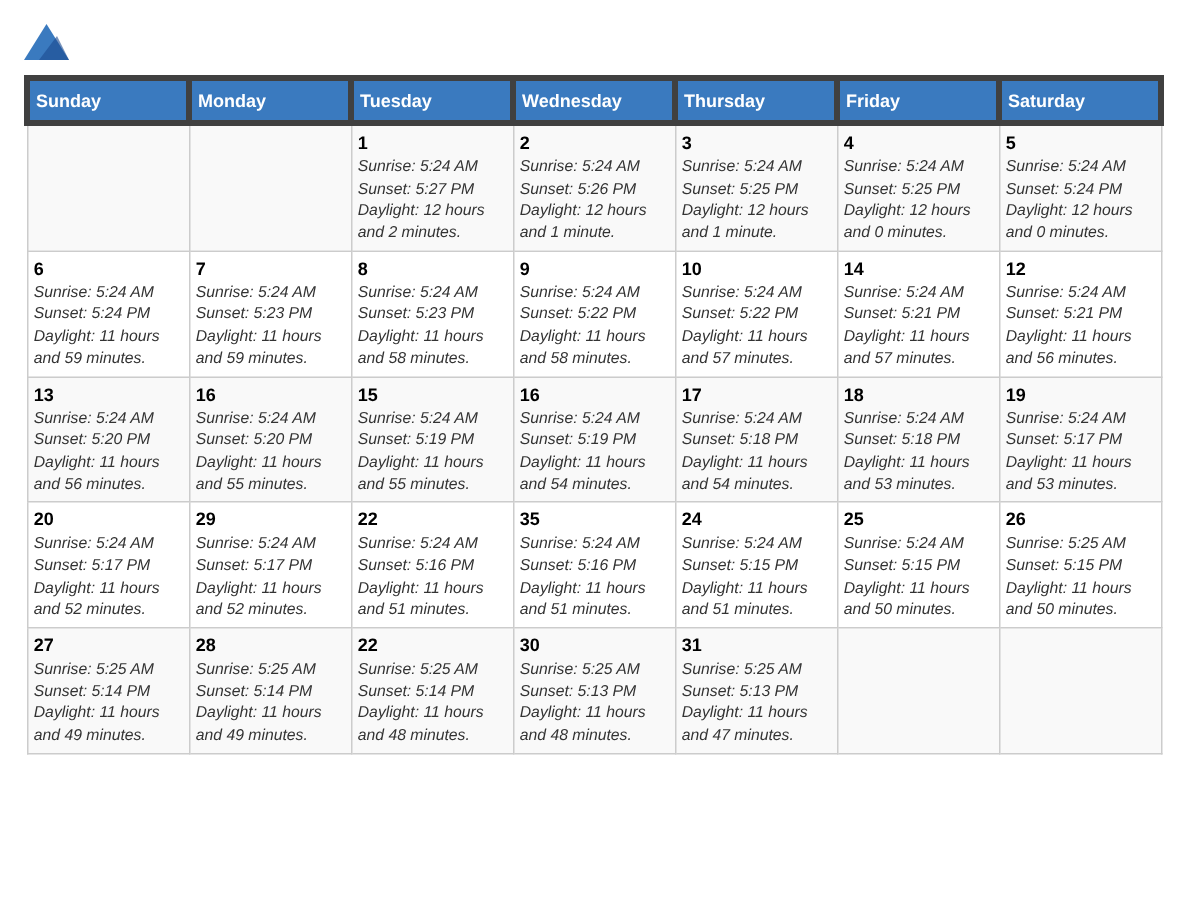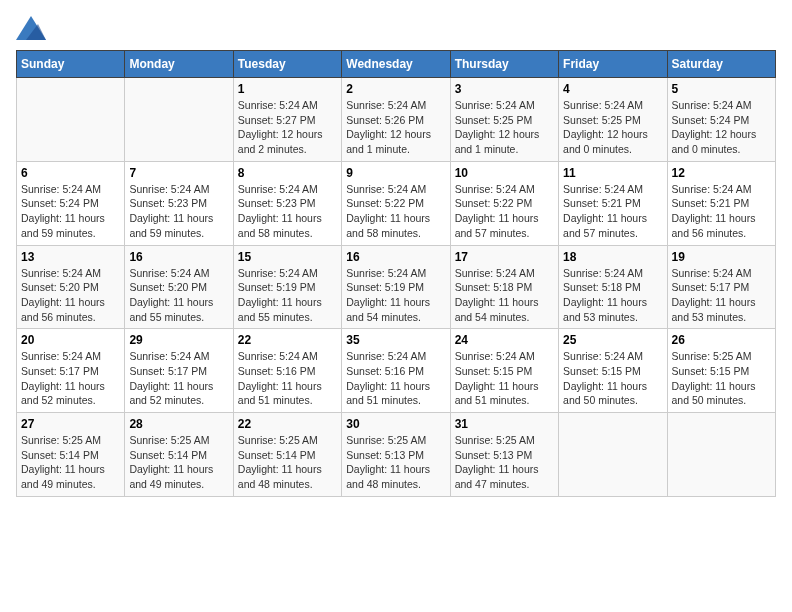--- a/index.html
+++ b/index.html
@@ -52,21 +52,21 @@
       width: 100%;
       border-collapse: collapse;
       font-size: 11px;
     }
     thead tr th {
       background-color: #3a7abf;
       color: #fff;
       padding: 6px 4px;
       font-size: 12px;
       font-weight: bold;
-      border: 1px solid #404040;
+      border: 4px solid #404040;
       text-align: left;
     }
     tbody tr td {
       border: 1px solid #ccc;
       vertical-align: top;
       padding: 4px;
       background: #fff;
       width: calc(100% / 7);
       min-height: 70px;
     }
@@ -76,20 +76,21 @@
     .day-number {
       font-weight: bold;
       font-size: 12px;
       display: block;
       margin-bottom: 2px;
     }
     .day-detail {
       color: #333;
       font-size: 10.5px;
       line-height: 1.4;
+      font-style: italic;
     }
   </style>
 </head>
 <body>
 
 <div class="header-area">
   <div class="logo">
     <svg class="logo-icon" viewBox="0 0 30 24" xmlns="http://www.w3.org/2000/svg">
       <polygon points="0,24 15,0 30,24" fill="#3a7abf"></polygon>
       <polygon points="10,24 22,8 30,24" fill="#1a4a8f" opacity="0.6"></polygon>
@@ -186,21 +187,21 @@
 and 58 minutes.</div>
         </td>
         <td>
           <span class="day-number">10</span>
           <div class="day-detail" style="white-space: pre-line;">Sunrise: 5:24 AM
 Sunset: 5:22 PM
 Daylight: 11 hours
 and 57 minutes.</div>
         </td>
         <td>
-          <span class="day-number">11</span>
+          <span class="day-number">14</span>
           <div class="day-detail" style="white-space: pre-line;">Sunrise: 5:24 AM
 Sunset: 5:21 PM
 Daylight: 11 hours
 and 57 minutes.</div>
         </td>
         <td>
           <span class="day-number">12</span>
           <div class="day-detail" style="white-space: pre-line;">Sunrise: 5:24 AM
 Sunset: 5:21 PM
 Daylight: 11 hours

